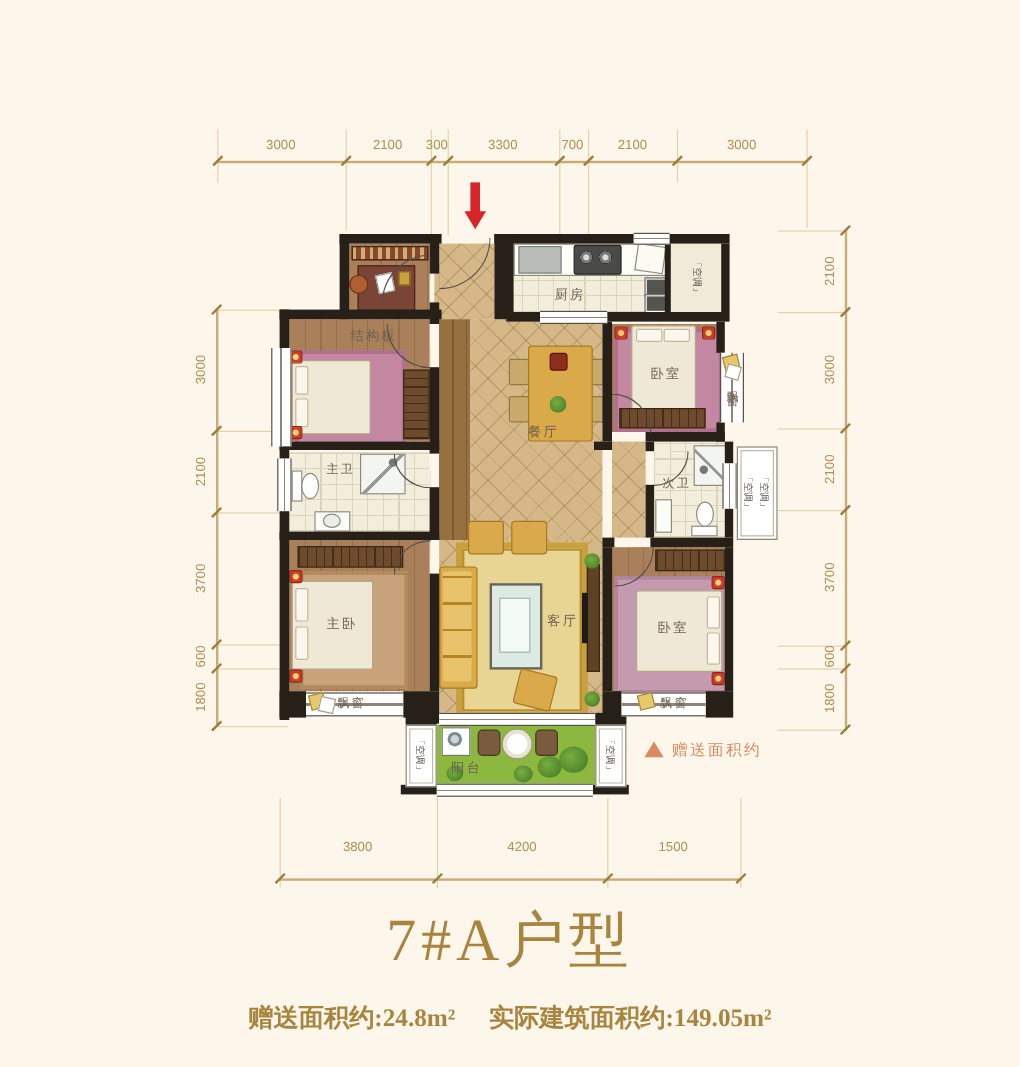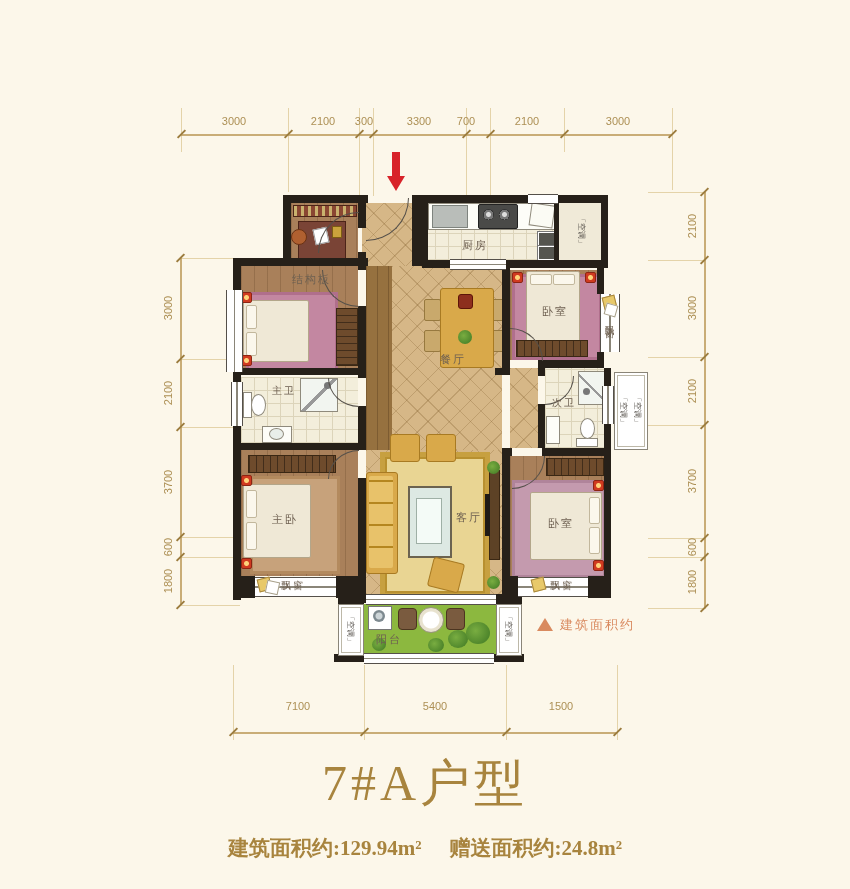--- a/index.html
+++ b/index.html
@@ -109,36 +109,36 @@
 <div class="tk" style="left:699px;top:607px"></div>
 <div class="tk" style="left:228px;top:731px"></div>
 <div class="tk" style="left:359px;top:731px"></div>
 <div class="tk" style="left:501px;top:731px"></div>
 <div class="tk" style="left:612px;top:731px"></div>
 
 <div class="dim" style="left:234px;top:115px">3000</div>
 <div class="dim" style="left:323px;top:115px">2100</div>
 <div class="dim" style="left:364px;top:115px">300</div>
 <div class="dim" style="left:419px;top:115px">3300</div>
-<div class="dim" style="left:466px;top:115px">700</div>
+<div class="dim" style="left:477px;top:115px">700</div>
 <div class="dim" style="left:527px;top:115px">2100</div>
 <div class="dim" style="left:618px;top:115px">3000</div>
 <div class="dimv" style="left:168px;top:308px">3000</div>
 <div class="dimv" style="left:168px;top:393px">2100</div>
 <div class="dimv" style="left:168px;top:482px">3700</div>
 <div class="dimv" style="left:168px;top:547px">600</div>
 <div class="dimv" style="left:168px;top:581px">1800</div>
 <div class="dimv" style="left:692px;top:226px">2100</div>
 <div class="dimv" style="left:692px;top:308px">3000</div>
 <div class="dimv" style="left:692px;top:391px">2100</div>
 <div class="dimv" style="left:692px;top:481px">3700</div>
 <div class="dimv" style="left:692px;top:547px">600</div>
 <div class="dimv" style="left:692px;top:582px">1800</div>
-<div class="dim" style="left:298px;top:700px">7100</div>
-<div class="dim" style="left:435px;top:700px">5400</div>
+<div class="dim" style="left:298px;top:700px">3800</div>
+<div class="dim" style="left:435px;top:700px">4200</div>
 <div class="dim" style="left:561px;top:700px">1500</div>
 
 <div class="wood" style="left:291px;top:203px;width:67px;height:63px"></div>
 <div class="ttan" style="left:362px;top:203px;width:50px;height:63px"></div>
 <div class="tw" style="left:422px;top:203px;width:132px;height:57px"></div>
 <div class="a" style="left:559px;top:203px;width:42px;height:57px;background:#f0ead8"></div>
 <div class="wood" style="left:241px;top:266px;width:117px;height:102px"></div>
 <div class="wood2" style="left:366px;top:266px;width:26px;height:184px"></div>
 <div class="ttan" style="left:392px;top:266px;width:110px;height:184px"></div>
 <div class="tw" style="left:241px;top:377px;width:117px;height:66px"></div>
@@ -328,19 +328,19 @@
 <div class="a" style="left:603px;top:296px;width:11px;height:11px;background:#e8c96a;border:1px solid #a8863d;transform:rotate(-14deg)"></div>
 <div class="a" style="left:605px;top:304px;width:10px;height:10px;background:#fff;border:1px solid #a8a08a;transform:rotate(16deg)"></div>
 
 <div class="ac" style="left:581px;top:231px">「空调」</div>
 <div class="ac" style="left:623px;top:410px">「空调」</div>
 <div class="ac" style="left:637px;top:410px">「空调」</div>
 <div class="ac" style="left:350px;top:629px">「空调」</div>
 <div class="ac" style="left:508px;top:629px">「空调」</div>
 
 <div class="tri" style="left:537px;top:618px"></div>
-<div class="legend" style="left:560px;top:616px">建筑面积约</div>
+<div class="legend" style="left:560px;top:616px">赠送面积约</div>
 
 <div class="title" style="top:750px;font-size:50px">7#A户型</div>
 <div class="areas" style="top:834px">
-  <span>建筑面积约:129.94m²</span>
   <span>赠送面积约:24.8m²</span>
+  <span>实际建筑面积约:149.05m²</span>
 </div>
 
 </body></html>

